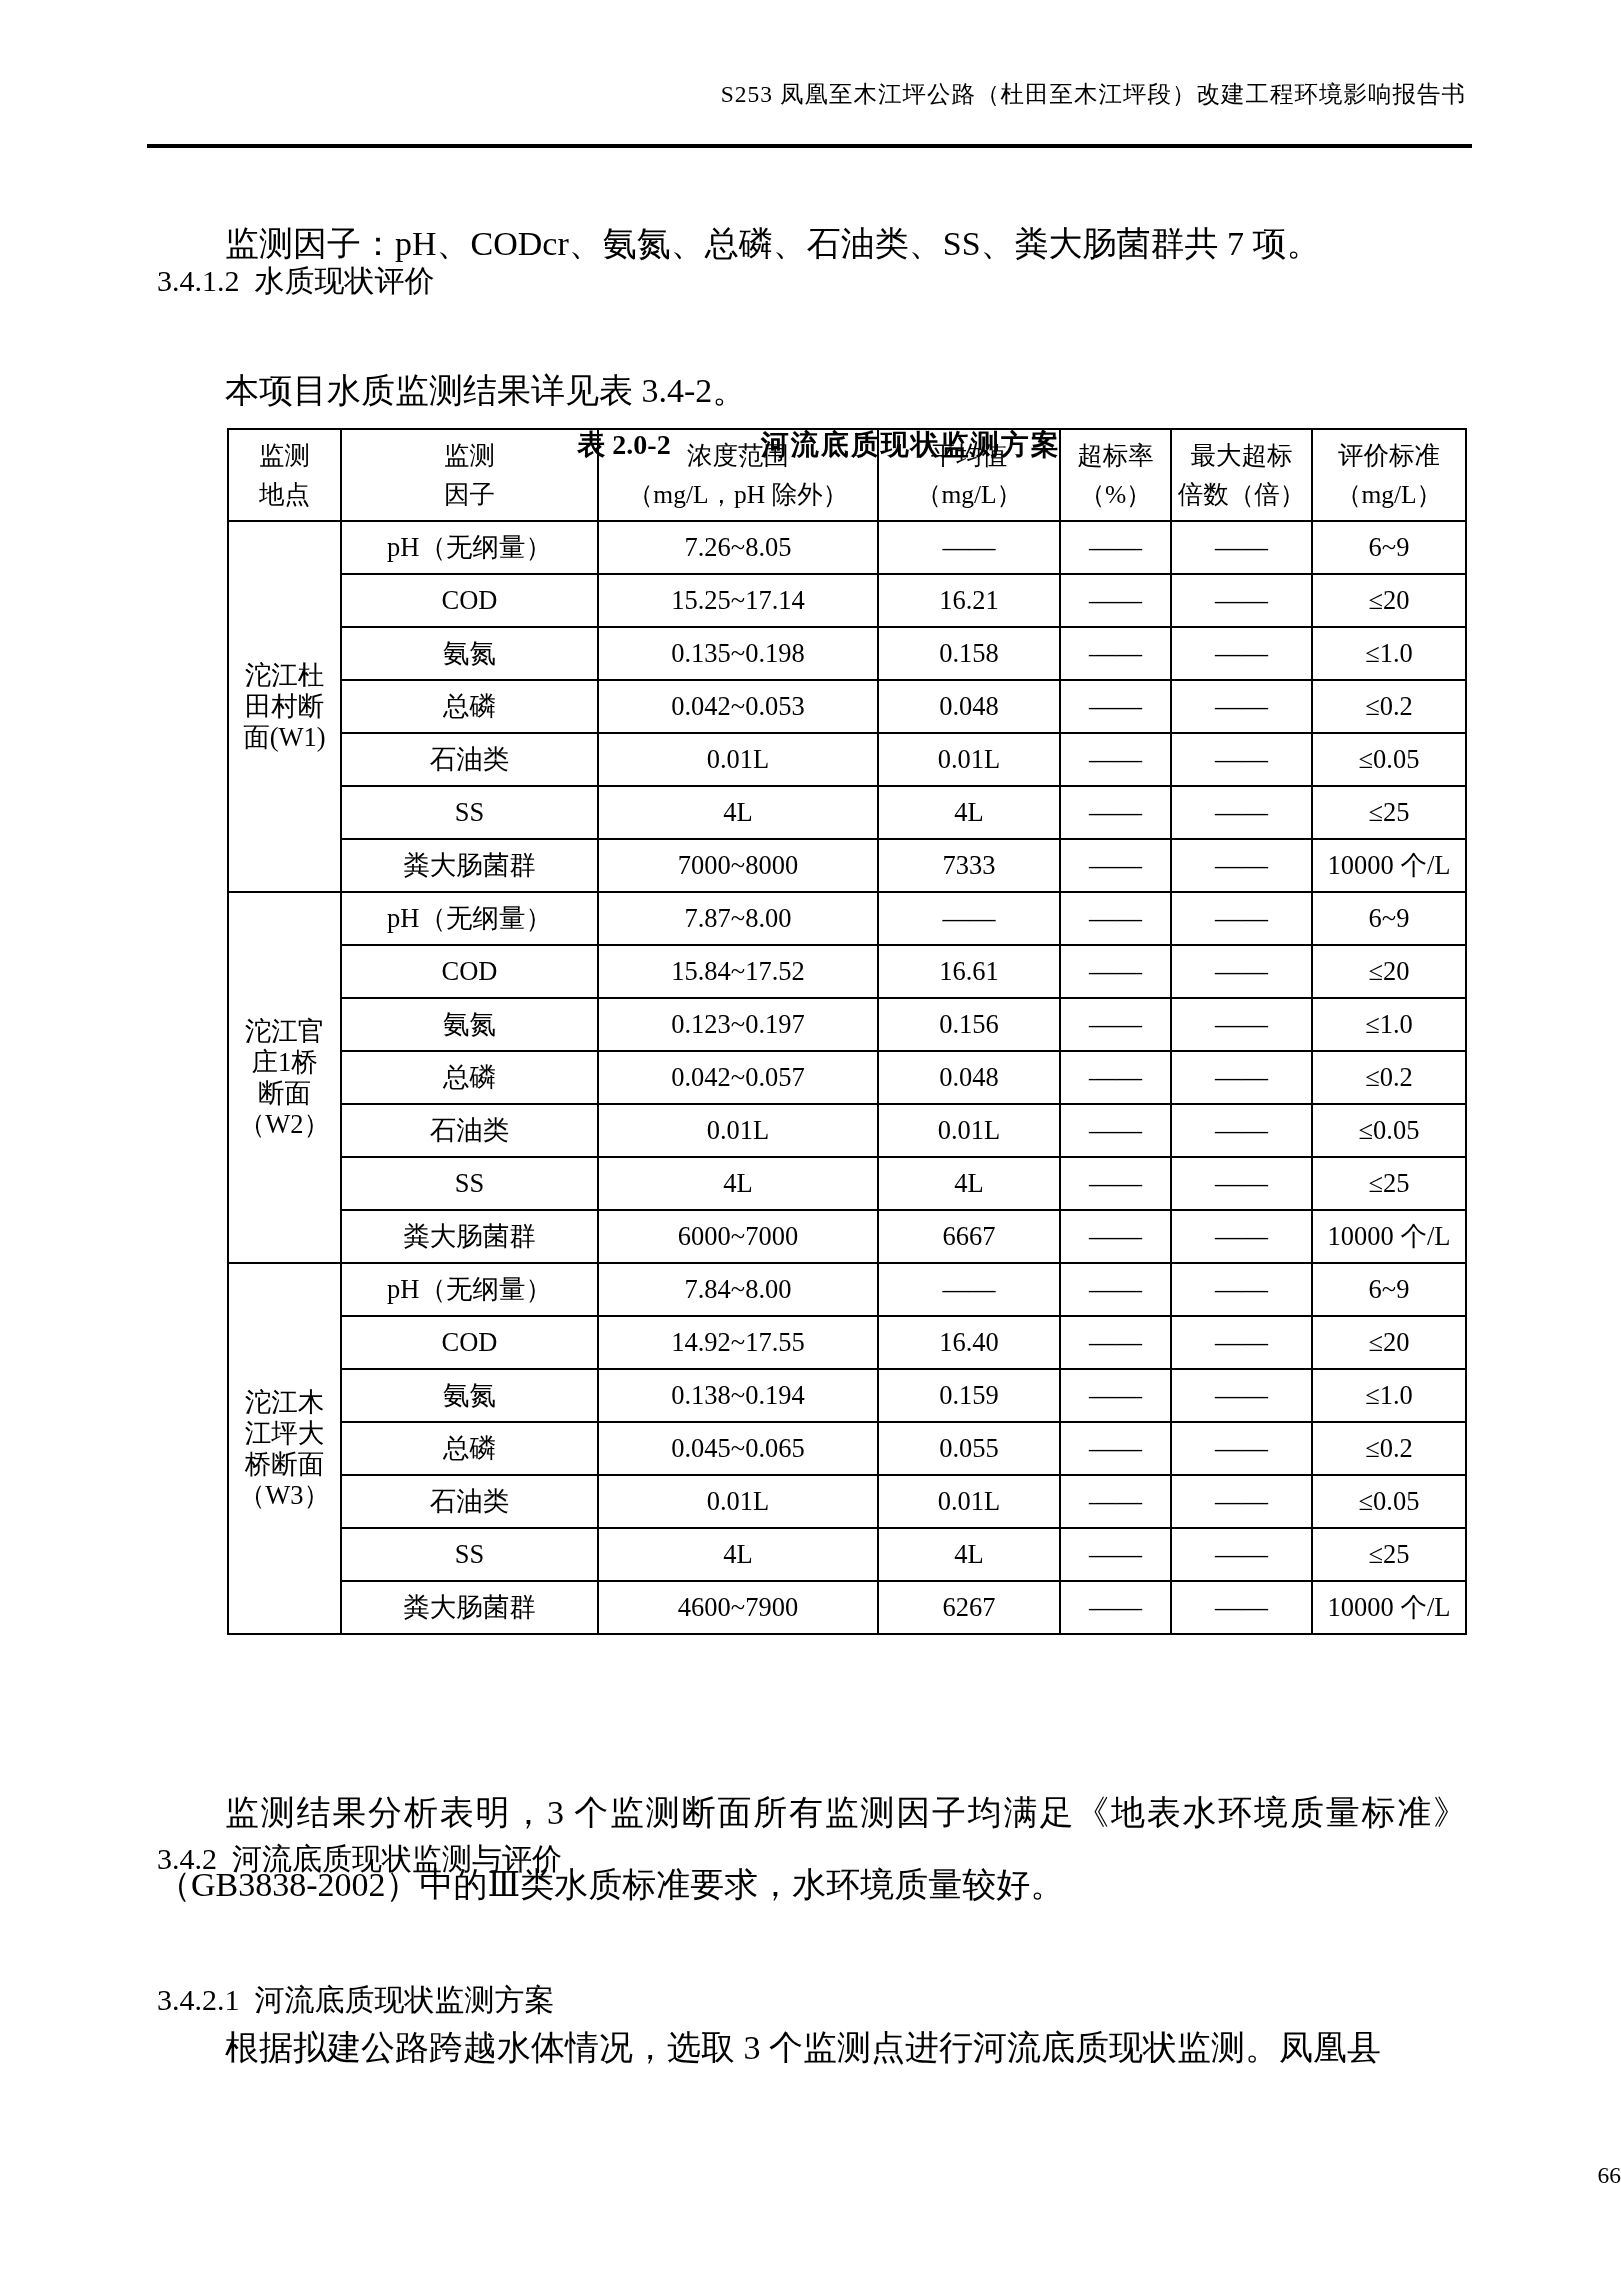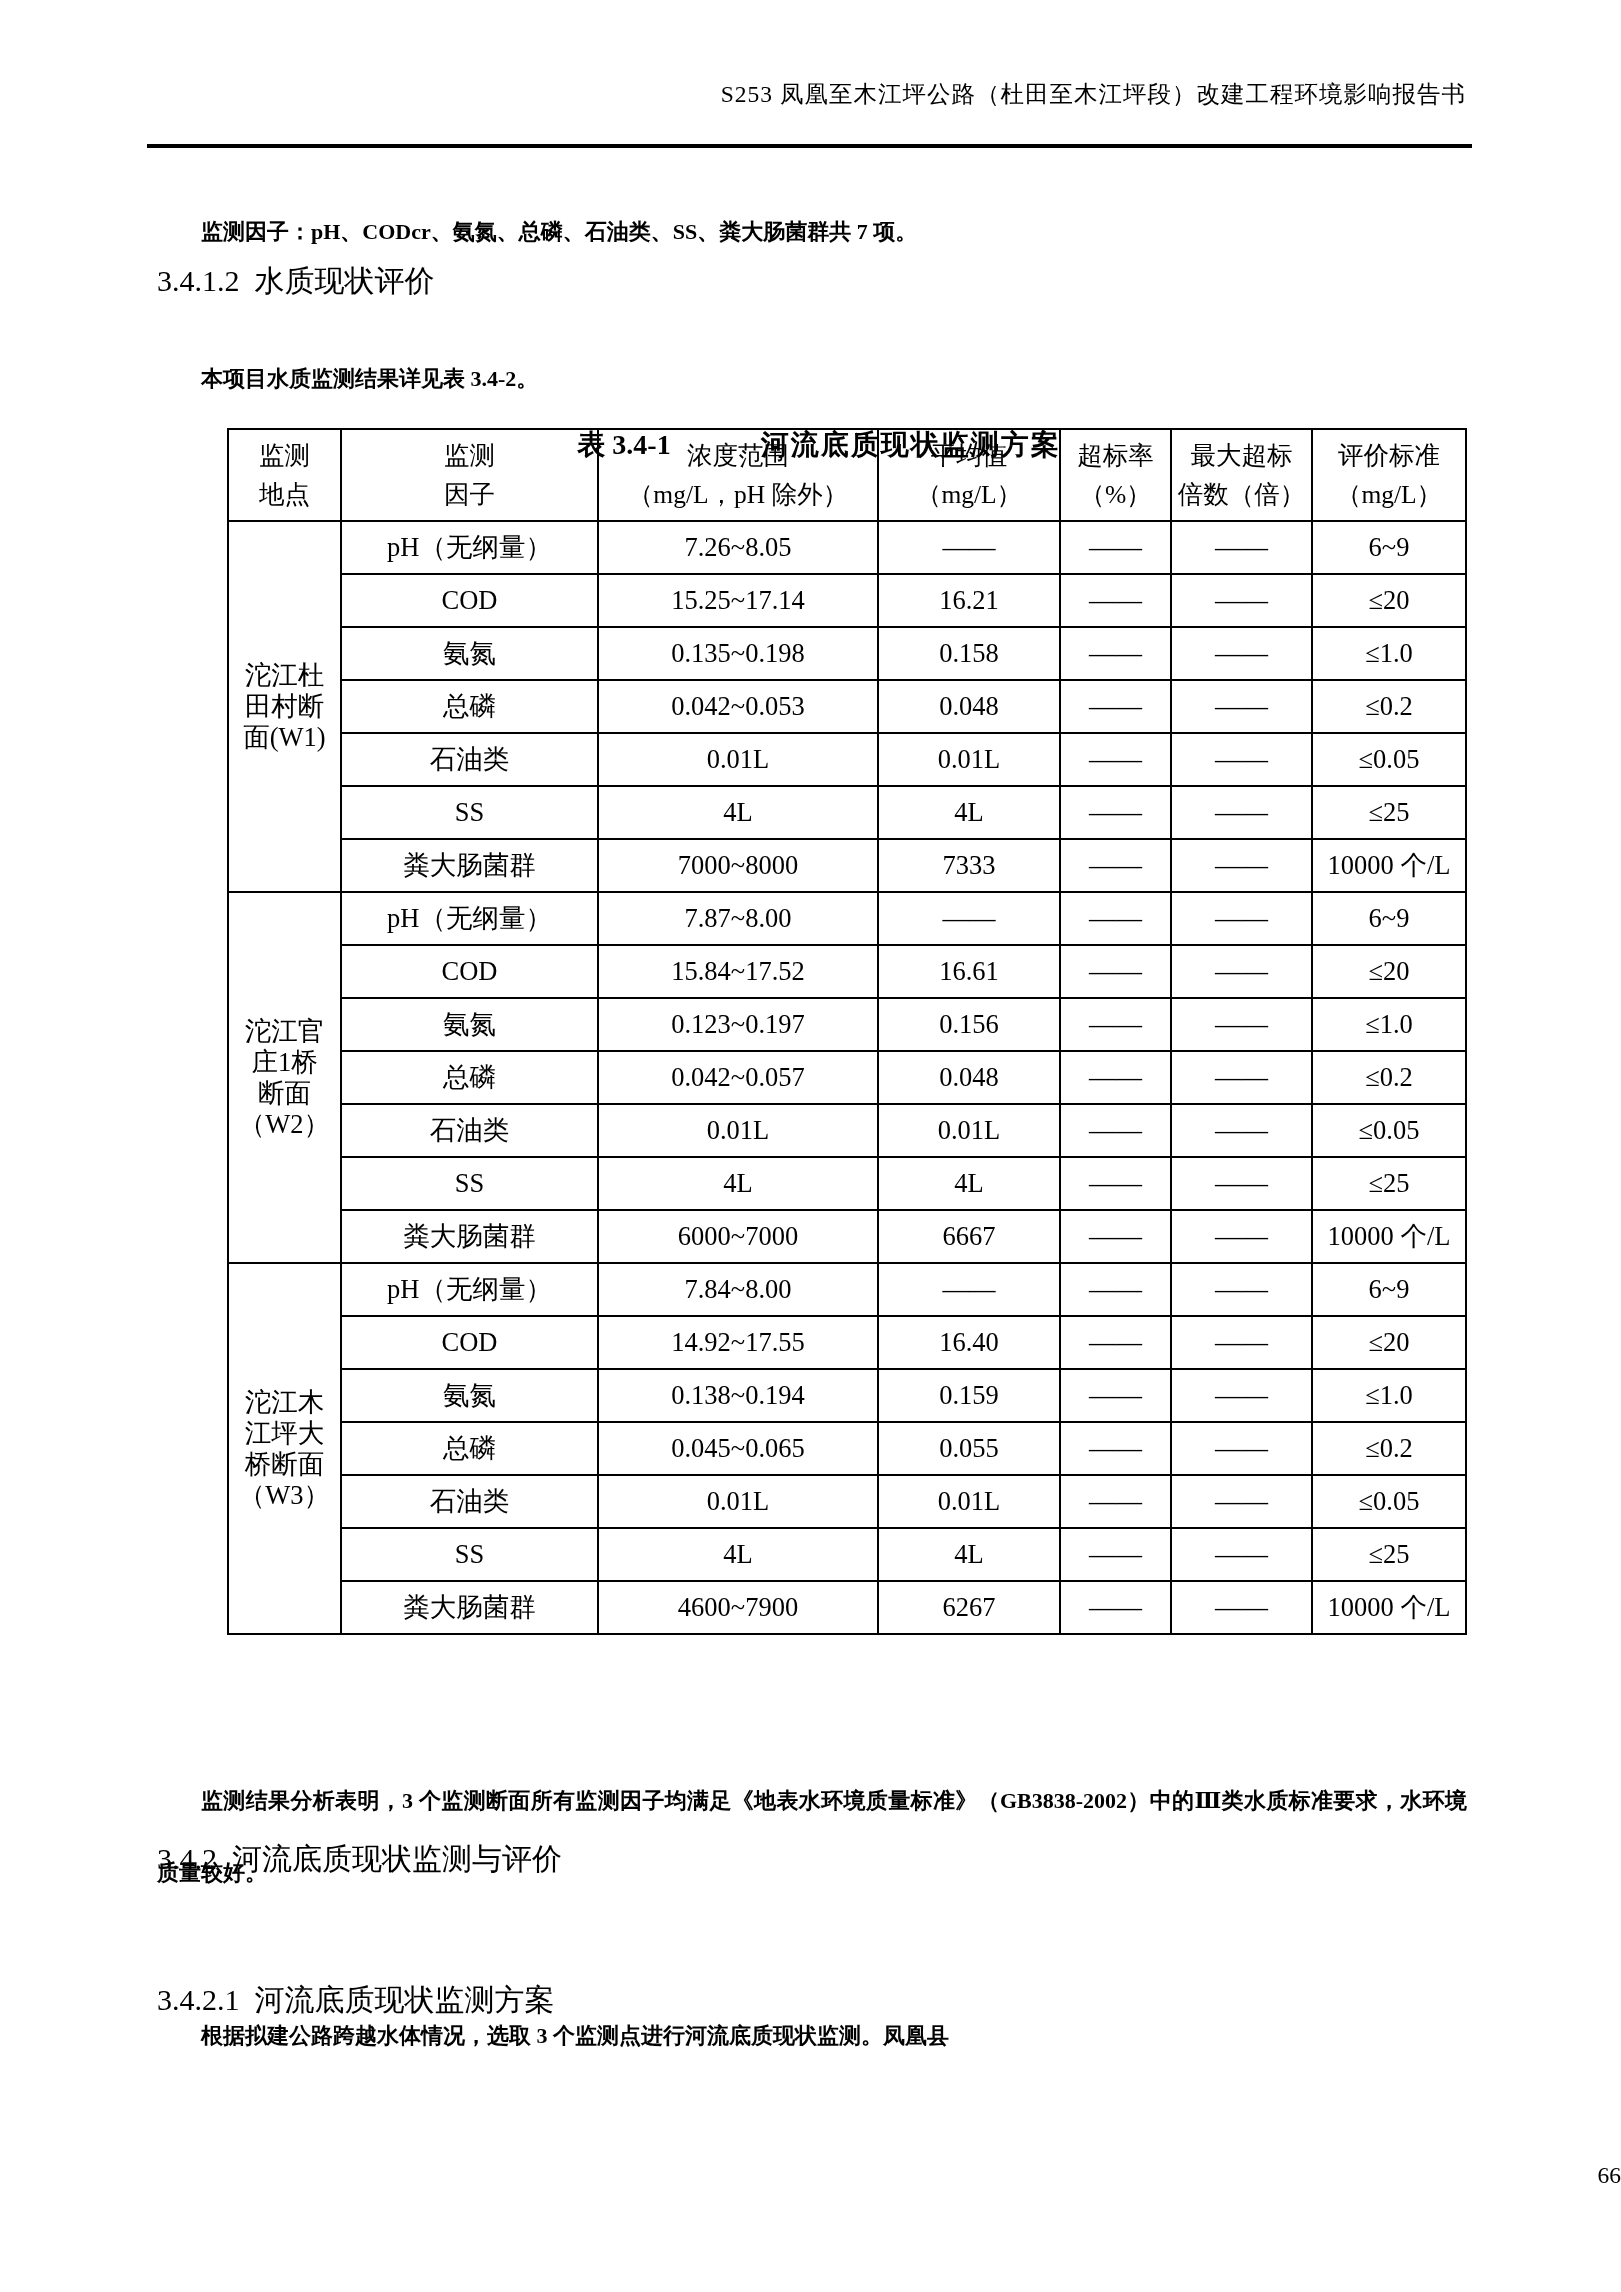--- a/index.html
+++ b/index.html
@@ -9,23 +9,22 @@
     position:relative;overflow:hidden;
   }
   .abs{position:absolute;}
   .header-title{
     top:78px;right:155px;font-size:23.5px;letter-spacing:1px;white-space:pre;text-align:right;
   }
   .header-rule{
     top:144px;left:147px;width:1325px;height:3.9px;background:#000;
   }
   .bodytext{
-    left:157px;width:1310px;font-size:22px;line-height:44px;
+    left:157px;width:1310px;font-size:34px;line-height:44px;
     text-align:justify;
-    font-weight:bold;
   }
   .indent{text-indent:2em;}
   .heading{
     left:157px;width:1310px;font-size:30px;white-space:pre-wrap;
   }
   .caption{
     top:394px;left:157px;width:1310px;text-align:center;font-size:28px;
     white-space:pre;
   }
   .caption-label{margin-right:90px;font-weight:bold;}
@@ -70,21 +69,21 @@
 <div class="abs header-title">S253 凤凰至木江坪公路（杜田至木江坪段）改建工程环境影响报告书</div>
 <div class="abs header-rule"></div>
 
 <p class="abs bodytext indent" style="top:188px;">监测因子：pH、CODcr、氨氮、总磷、石油类、SS、粪大肠菌群共 7 项。</p>
 
 <div class="abs heading" style="top:261px;">3.4.1.2  水质现状评价</div>
 
 <p class="abs bodytext indent" style="top:335px;">本项目水质监测结果详见表 3.4-2。</p>
 
 <div class="abs caption">
-  <span class="caption-label">表 3.4-1</span><span class="caption-title">河流底质现状监测方案</span>
+  <span class="caption-label">表 2.0-2</span><span class="caption-title">河流底质现状监测方案</span>
 </div>
 
 <table class="wq">
   <colgroup>
       <col style="width: 113px;">
       <col style="width: 257px;">
       <col style="width: 280px;">
       <col style="width: 182px;">
       <col style="width: 111px;">
       <col style="width: 141px;">

